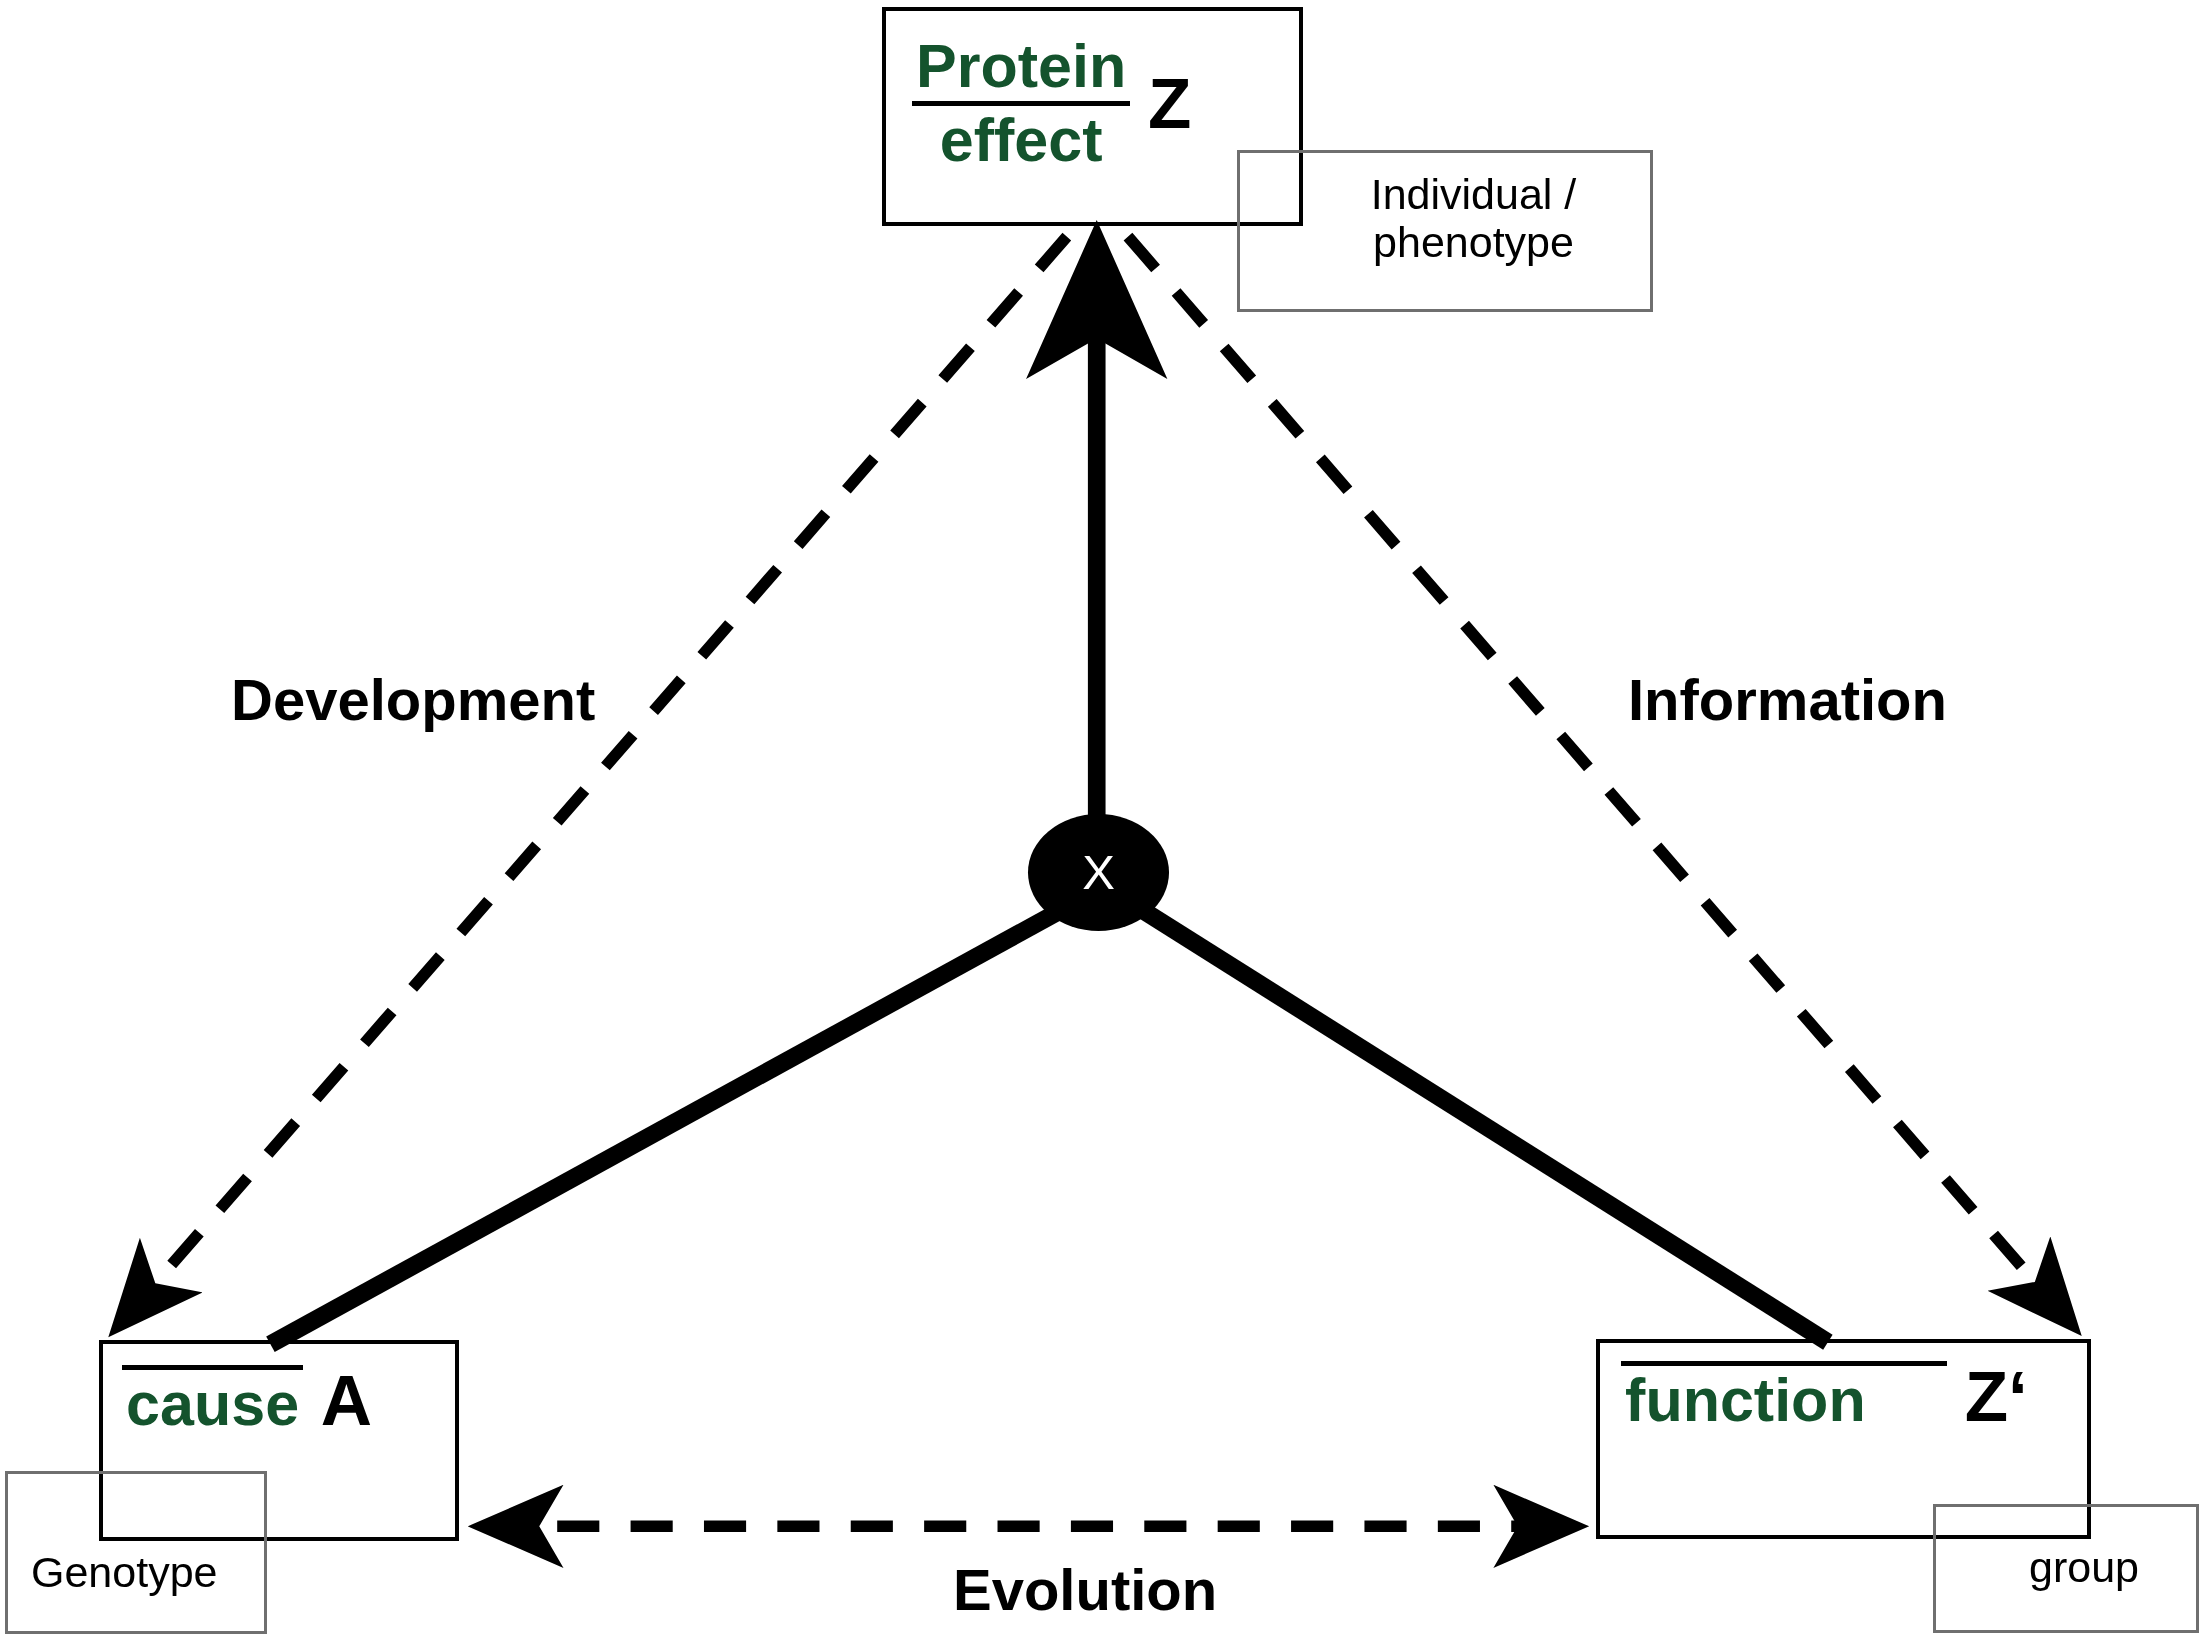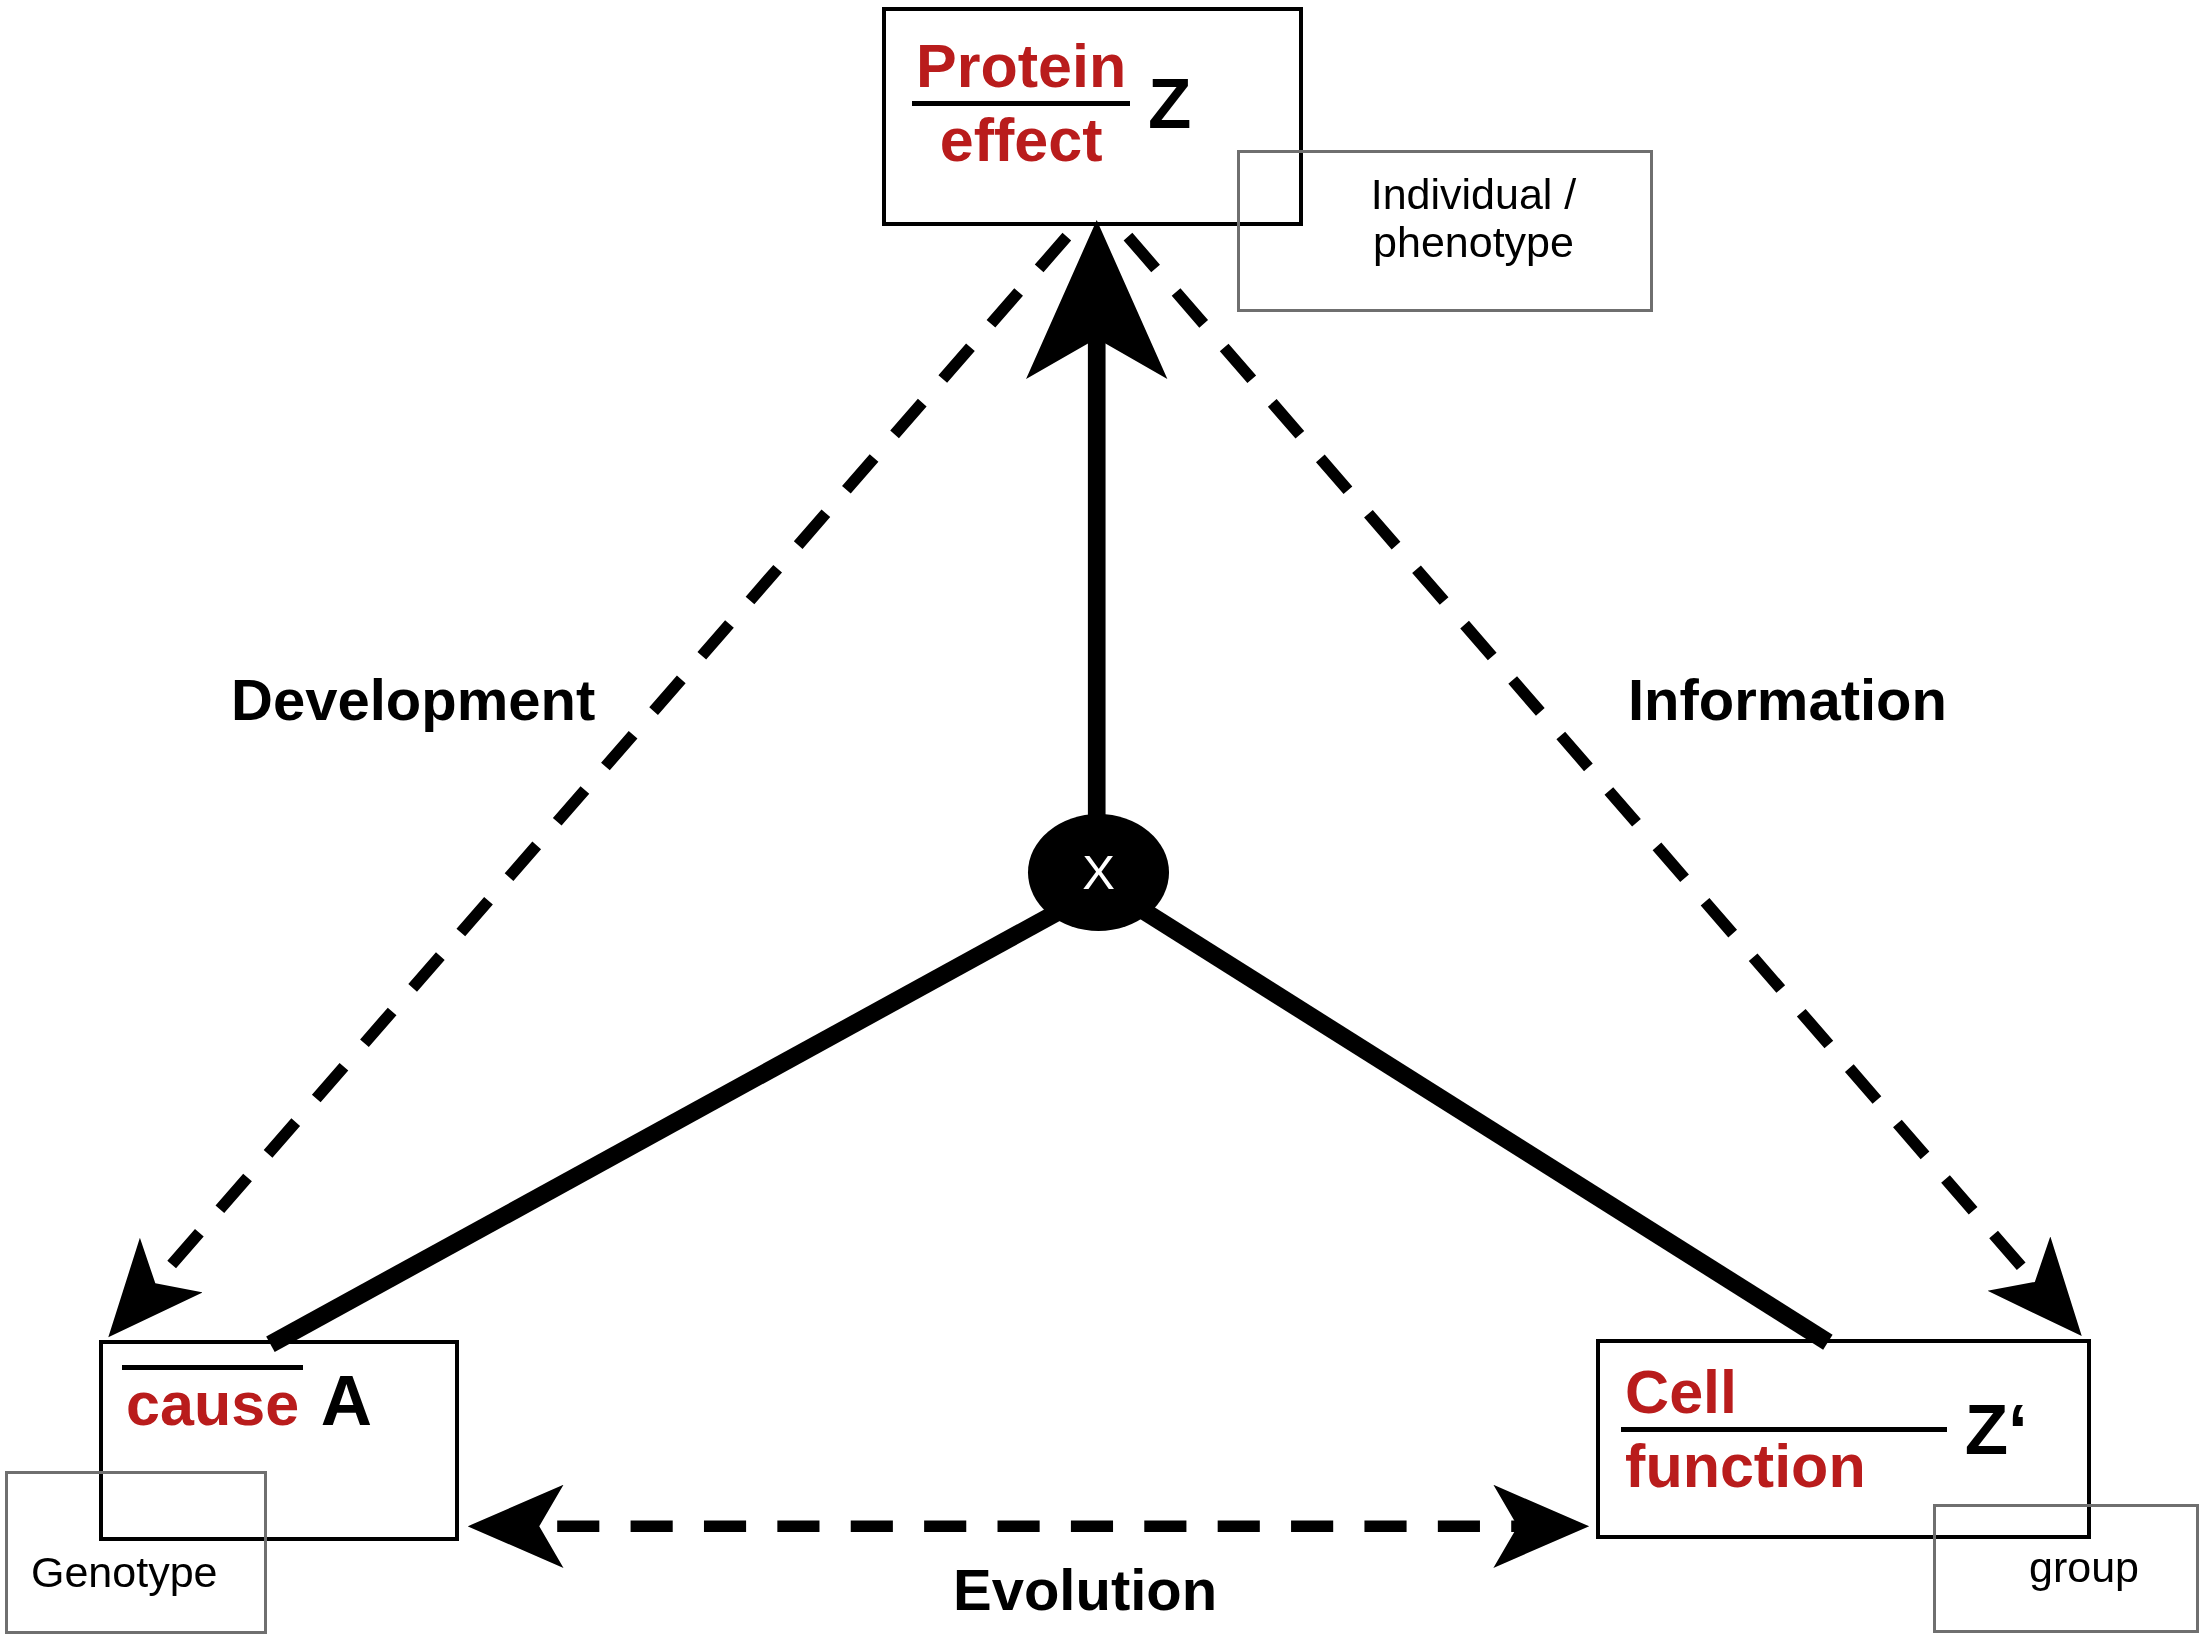--- a/index.html
+++ b/index.html
@@ -49,21 +49,21 @@
     position: absolute;
     display: flex;
     align-items: center;
   }
   .frac {
     display: inline-block;
     text-align: center;
     font-weight: bold;
     font-size: 61px;
     line-height: 1.04;
-    color: #b91c1c;
+    color: #14532d;
   }
   .frac .num {
     display: block;
     padding: 0 4.1px 2.7px 4.1px;
   }
   .frac .bar {
     display: block;
     height: 4.8px;
     background: #000;
     width: 100%;
@@ -159,21 +159,20 @@
     <span class="sym">A</span>
   </div>
 
   <div class="sub-box" style="left:5.4px; top:1471px; width:262px; height:163px;"></div>
   <div class="sub-label" style="left:31px; top:1548px;">Genotype</div>
 
   <div class="node-box" style="left:1596px; top:1339px; width:495px; height:200px;"></div>
 
   <div class="frac-wrap" style="left:1621px; top:1361px;">
     <span class="frac frac-left" style="min-width:326px;">
-      <span class="num">Cell</span>
       <span class="bar"></span>
       <span class="den">function</span>
     </span>
     <span class="sym">Z‘</span>
   </div>
 
   <div class="sub-box" style="left:1933px; top:1504px; width:266px; height:129px;"></div>
   <div class="sub-label" style="left:2029px; top:1543px;">group</div>
 
   <div class="hub" style="left:1028px; top:814px; width:141px; height:117px;">

